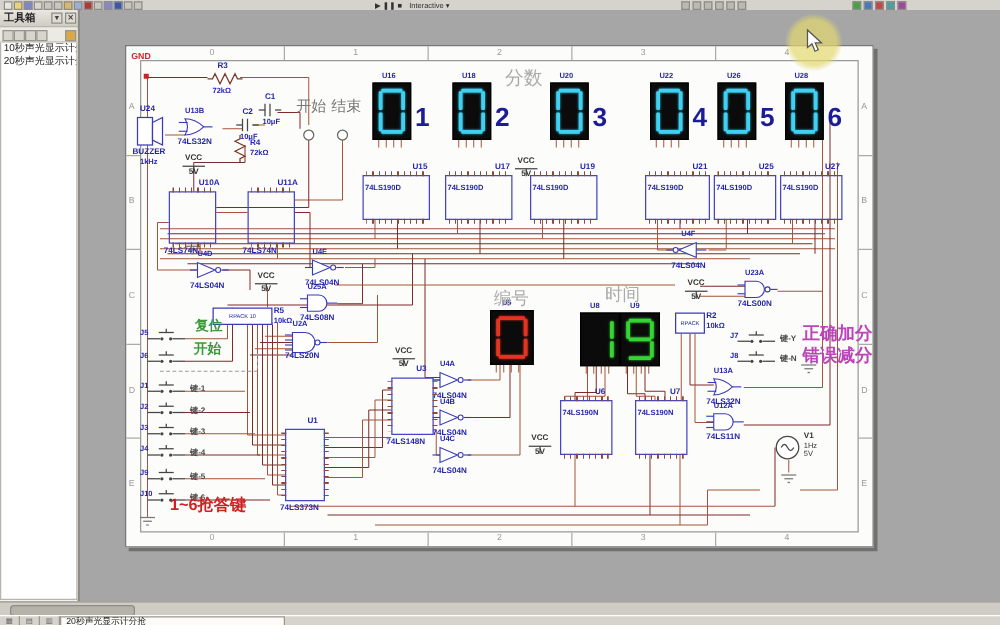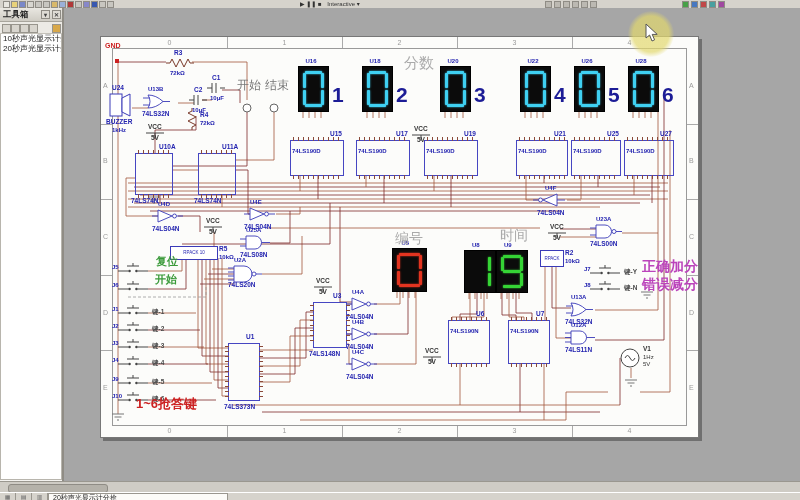--- a/index.html
+++ b/index.html
@@ -738,21 +738,21 @@
         <div class="seg" style="left: 6px; top: 4px; width: 18px; height: 3px; background: rgb(53, 212, 53); box-shadow: rgb(53, 212, 53) 0px 0px 2px; position: absolute;"></div>
         <div class="seg" style="left: 23px; top: 6px; width: 3px; height: 13.5px; background: rgb(53, 212, 53); box-shadow: rgb(53, 212, 53) 0px 0px 2px; position: absolute;"></div>
         <div class="seg" style="left: 23px; top: 21.5px; width: 3px; height: 13.5px; background: rgb(53, 212, 53); box-shadow: rgb(53, 212, 53) 0px 0px 2px; position: absolute;"></div>
         <div class="seg" style="left: 6px; top: 34px; width: 18px; height: 3px; background: rgb(53, 212, 53); box-shadow: rgb(53, 212, 53) 0px 0px 2px; position: absolute;"></div>
         <div class="seg" style="left: 4px; top: 6px; width: 3px; height: 13.5px; background: rgb(53, 212, 53); box-shadow: rgb(53, 212, 53) 0px 0px 2px; position: absolute;"></div>
         <div class="seg" style="left: 6px; top: 19px; width: 18px; height: 3px; background: rgb(53, 212, 53); box-shadow: rgb(53, 212, 53) 0px 0px 2px; position: absolute;"></div>
       </div>
       <div class="lbl" style="left: 504px; top: 242px; color: rgb(36, 36, 176); font-size: 6px; font-weight: bold; position: absolute;">U9</div>
       <div class="lbl" style="left: 404px; top: 55px; color: rgb(170, 170, 170); font-size: 15px; font-weight: normal; position: absolute;">分数</div>
       <div class="lbl" style="left: 395px; top: 231px; color: rgb(170, 170, 170); font-size: 14px; font-weight: normal; position: absolute;">编号</div>
-      <div class="lbl" style="left: 484px; top: 228px; color: rgb(170, 170, 170); font-size: 14px; font-weight: normal; position: absolute; margin-left: 16px;">时间</div>
+      <div class="lbl" style="left: 484px; top: 228px; color: rgb(170, 170, 170); font-size: 14px; font-weight: normal; position: absolute;">时间</div>
       <div class="lbl" style="left: 237px; top: 79px; color: rgb(119, 119, 119); font-size: 12px; font-weight: normal; position: absolute;">开始</div>
       <div class="lbl" style="left: 265px; top: 79px; color: rgb(119, 119, 119); font-size: 12px; font-weight: normal; position: absolute;">结束</div>
       <div class="lbl" style="left: 105px; top: 42px; color: rgb(204, 34, 34); font-size: 7px; font-weight: bold; position: absolute;">GND</div>
       <div class="lbl" style="left: 156px; top: 256px; color: rgb(58, 154, 58); font-size: 11px; font-weight: bold; position: absolute;">复位</div>
       <div class="lbl" style="left: 155px; top: 274px; color: rgb(58, 154, 58); font-size: 11px; font-weight: bold; position: absolute;">开始</div>
       <div class="lbl" style="left: 136px; top: 397px; color: rgb(204, 34, 34); font-size: 13px; font-weight: bold; position: absolute;">1~6抢答键</div>
       <div class="lbl" style="left: 642px; top: 259px; color: rgb(187, 68, 187); font-size: 14px; font-weight: bold; position: absolute;">正确加分</div>
       <div class="lbl" style="left: 642px; top: 277px; color: rgb(187, 68, 187); font-size: 14px; font-weight: bold; position: absolute;">错误减分</div>
     </div>
 

